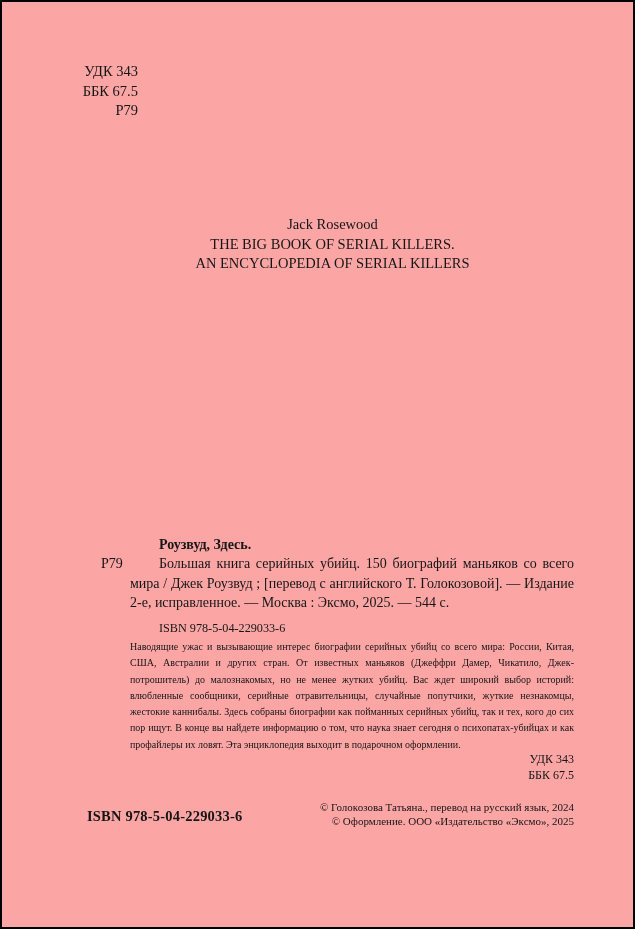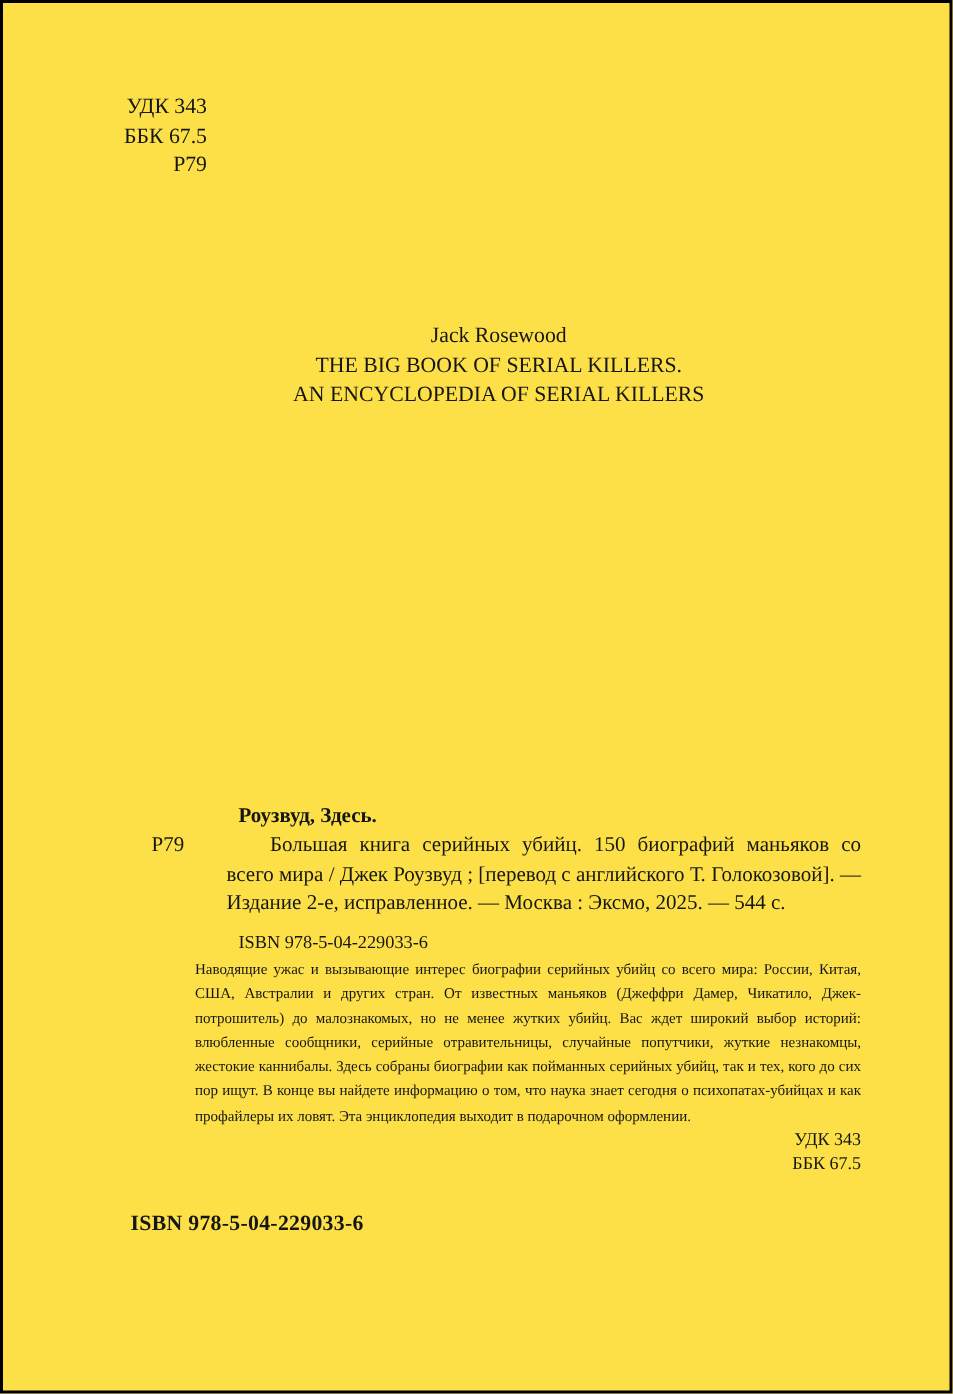--- a/index.html
+++ b/index.html
@@ -9,21 +9,21 @@
     background: #ffffff;
     font-family: "Liberation Serif", serif;
     color: #161616;
   }
   .page {
     position: relative;
     width: 635px;
     height: 929px;
     box-sizing: border-box;
     border: 2px solid #000;
-    background: #fde047;
+    background: #fca5a5;
     overflow: hidden;
   }
   .top-codes {
     position: absolute;
     top: 60px;
     left: 78px;
     width: 58px;
     text-align: right;
     font-size: 14.5px;
     line-height: 19.5px;
@@ -45,21 +45,21 @@
   .bib {
     position: absolute;
     top: 533px;
     left: 128px;
     width: 444px;
     font-size: 14px;
     line-height: 19.4px;
   }
   .bib-author { font-weight: bold; padding-left: 29px; }
   .bib-code { position: absolute; left: -29px; top: 19px; }
-  .bib-desc { text-align: justify; text-indent: 29px; margin-left: 21px; }
+  .bib-desc { text-align: justify; text-indent: 29px; }
   .bib-isbn { margin-top: 6px; padding-left: 29px; font-size: 12.2px; }
   .annotation {
     position: absolute;
     top: 637px;
     left: 128px;
     width: 444px;
     font-size: 10px;
     line-height: 16.3px;
     text-align: justify;
   }
@@ -116,14 +116,18 @@
 
   <div class="annotation">Наводящие ужас и вызывающие интерес биографии серийных убийц со всего мира: России, Китая, США, Австралии и других стран. От известных маньяков (Джеффри Дамер, Чикатило, Джек-потрошитель) до малознакомых, но не менее жутких убийц. Вас ждет широкий выбор историй: влюбленные сообщники, серийные отравительницы, случайные попутчики, жуткие незнакомцы, жестокие каннибалы. Здесь собраны биографии как пойманных серийных убийц, так и тех, кого до сих пор ищут. В конце вы найдете информацию о том, что наука знает сегодня о психопатах-убийцах и как профайлеры их ловят. Эта энциклопедия выходит в подарочном оформлении.</div>
 
   <div class="bottom-codes">
     <div>УДК 343</div>
     <div>ББК 67.5</div>
   </div>
 
   <div class="footer-isbn">ISBN 978-5-04-229033-6</div>
 
+  <div class="footer-copyrights">
+    <div>© Голокозова Татьяна., перевод на русский язык, 2024</div>
+    <div>© Оформление. ООО «Издательство «Эксмо», 2025</div>
+  </div>
 
 </div>
 
 </body></html>

